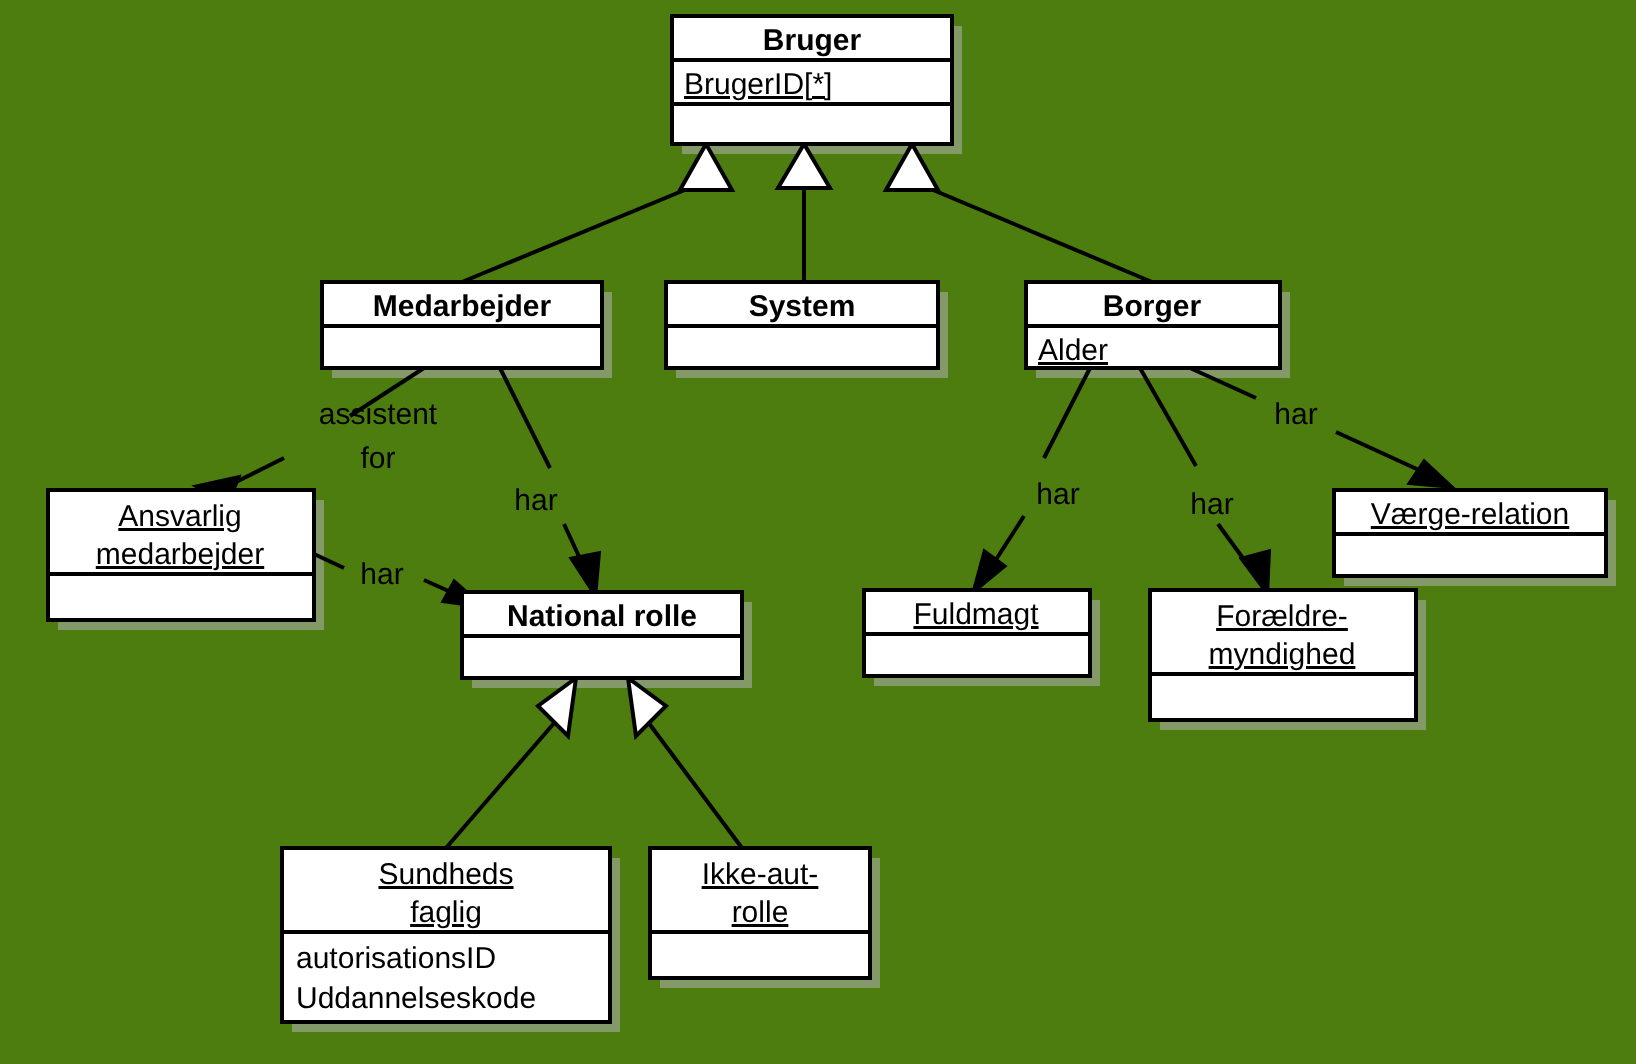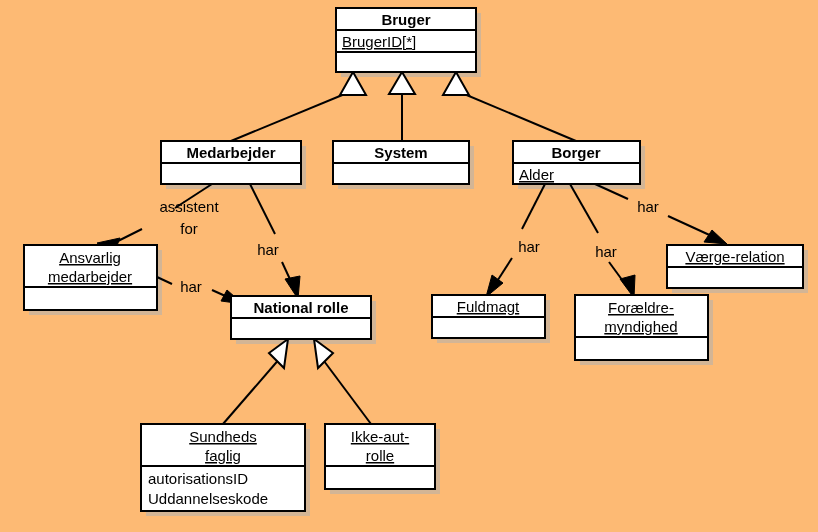--- a/index.html
+++ b/index.html
@@ -4,21 +4,21 @@
 <style>
   html, body {
     margin: 0;
     padding: 0;
     background: #ffffff;
   }
   #stage {
     position: relative;
     width: 818px;
     height: 532px;
-    background: #fdba74;
+    background: #4d7c0f;
     overflow: hidden;
     font-family: "Liberation Sans", sans-serif;
   }
   svg.diagram {
     position: absolute;
     left: 0;
     top: 0;
     width: 818px;
     height: 532px;
   }

